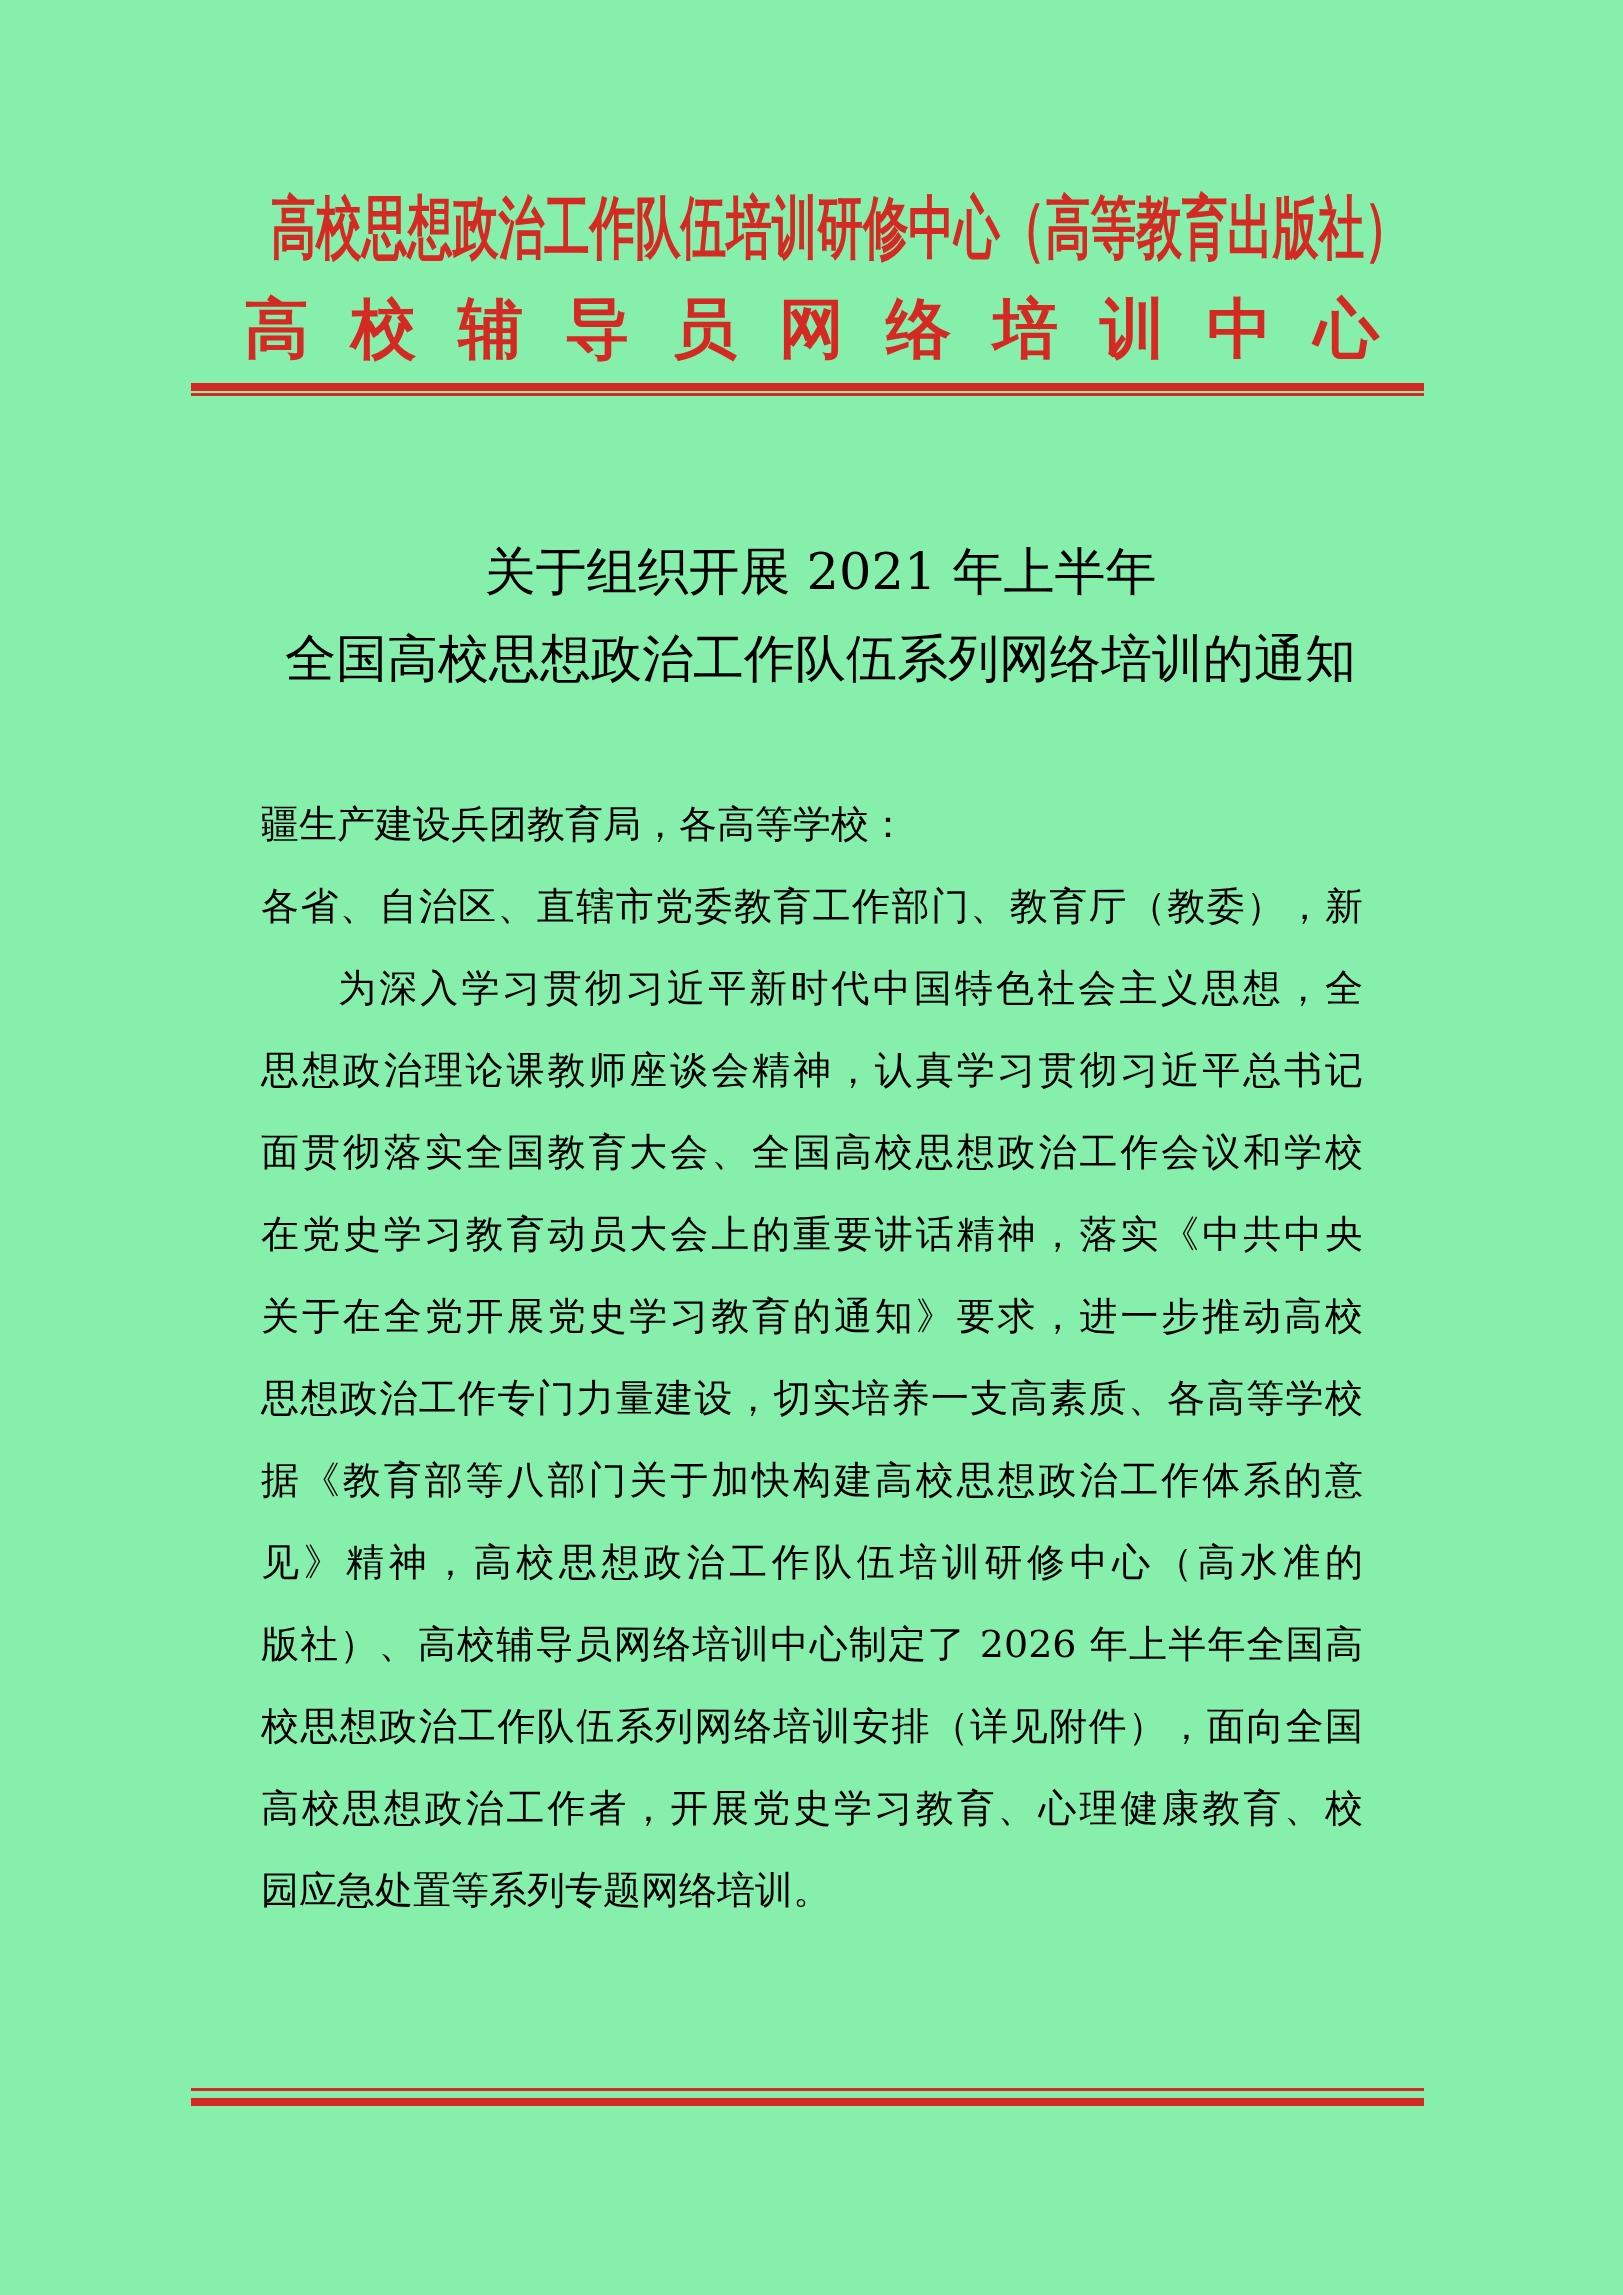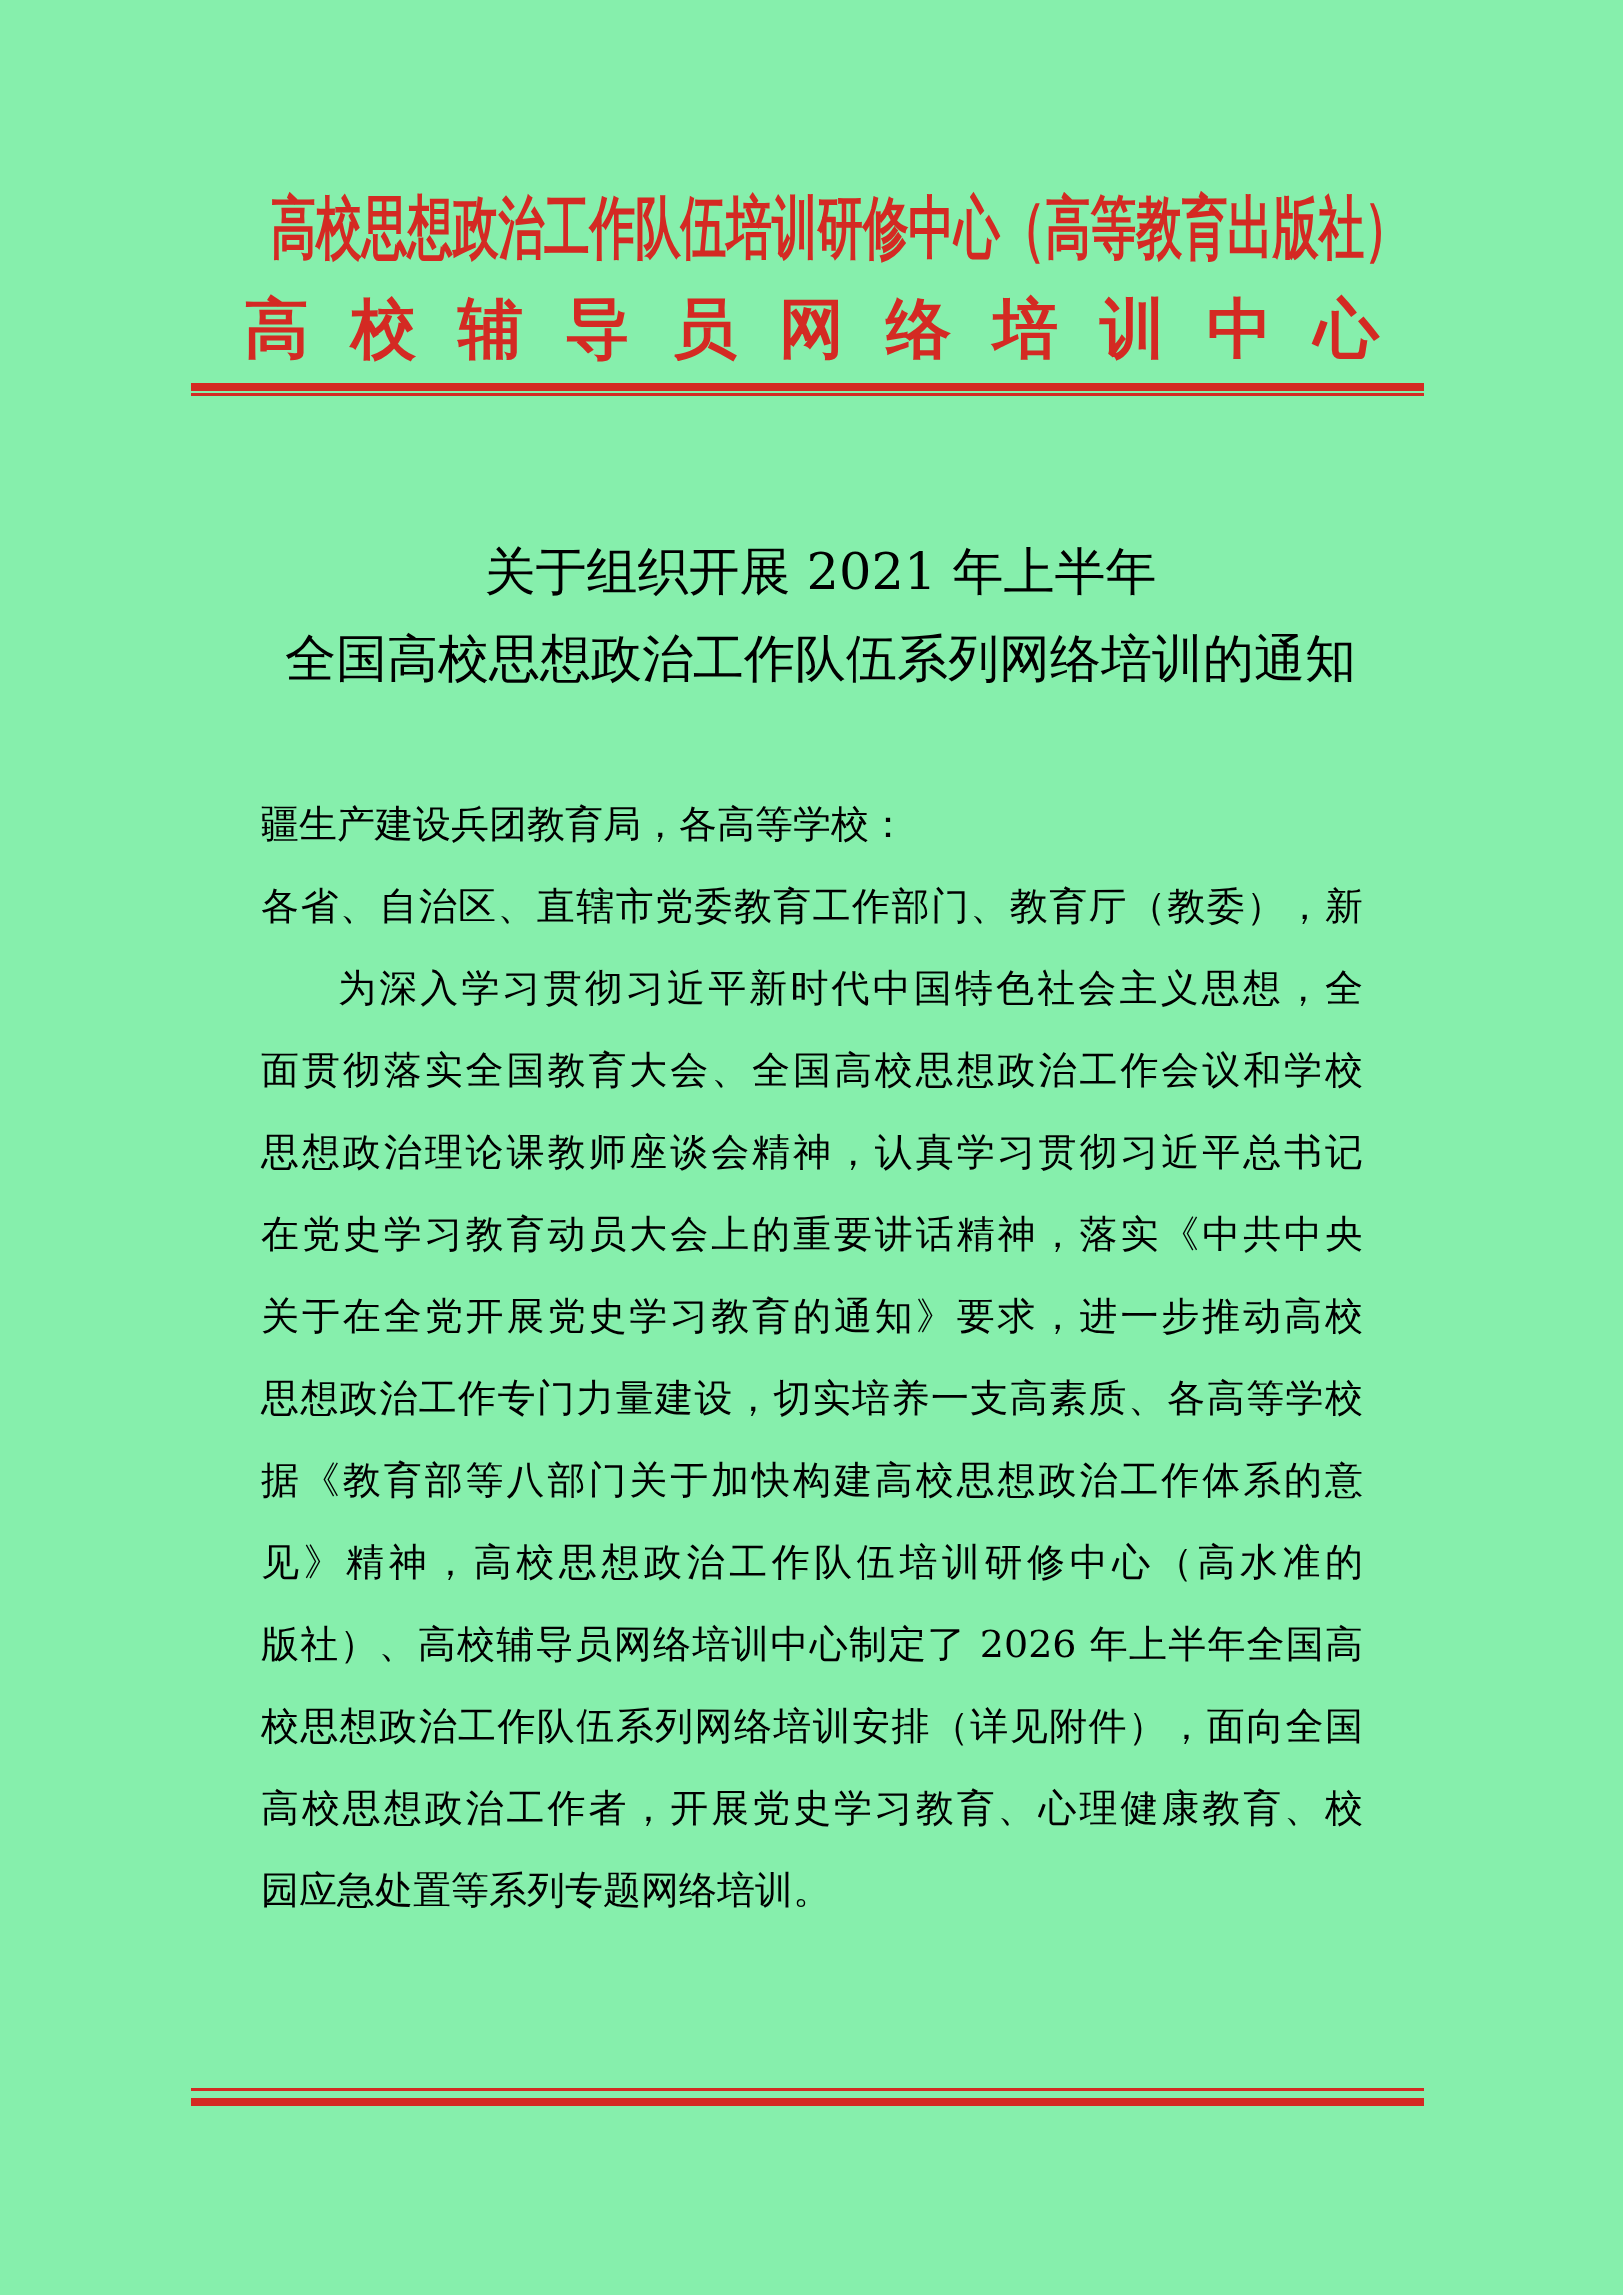--- a/index.html
+++ b/index.html
@@ -96,22 +96,22 @@
 
   <div class="body-text">
 
     <div>
       <div class="bl">疆生产建设兵团教育局，各高等学校：</div>
       <div class="bl j">各省、自治区、直辖市党委教育工作部门、教育厅（教委），新</div>
     </div>
 
     <div>
       <div class="bl j ind">为深入学习贯彻习近平新时代中国特色社会主义思想，全</div>
+      <div class="bl j">思想政治理论课教师座谈会精神，认真学习贯彻习近平总书记</div>
       <div class="bl j">面贯彻落实全国教育大会、全国高校思想政治工作会议和学校</div>
-      <div class="bl j">思想政治理论课教师座谈会精神，认真学习贯彻习近平总书记</div>
       <div class="bl j">在党史学习教育动员大会上的重要讲话精神，落实《中共中央</div>
       <div class="bl j">关于在全党开展党史学习教育的通知》要求，进一步推动高校</div>
       <div class="bl j">思想政治工作专门力量建设，切实培养一支高素质、各高等学校</div>
       <div class="bl j">据《教育部等八部门关于加快构建高校思想政治工作体系的意</div>
       <div class="bl j">见》精神，高校思想政治工作队伍培训研修中心（高水准的</div>
       <div class="bl j">版社）、高校辅导员网络培训中心制定了 2026 年上半年全国高</div>
       <div class="bl j">校思想政治工作队伍系列网络培训安排（详见附件），面向全国</div>
       <div class="bl j">高校思想政治工作者，开展党史学习教育、心理健康教育、校</div>
       <div class="bl">园应急处置等系列专题网络培训。</div>
     </div>

